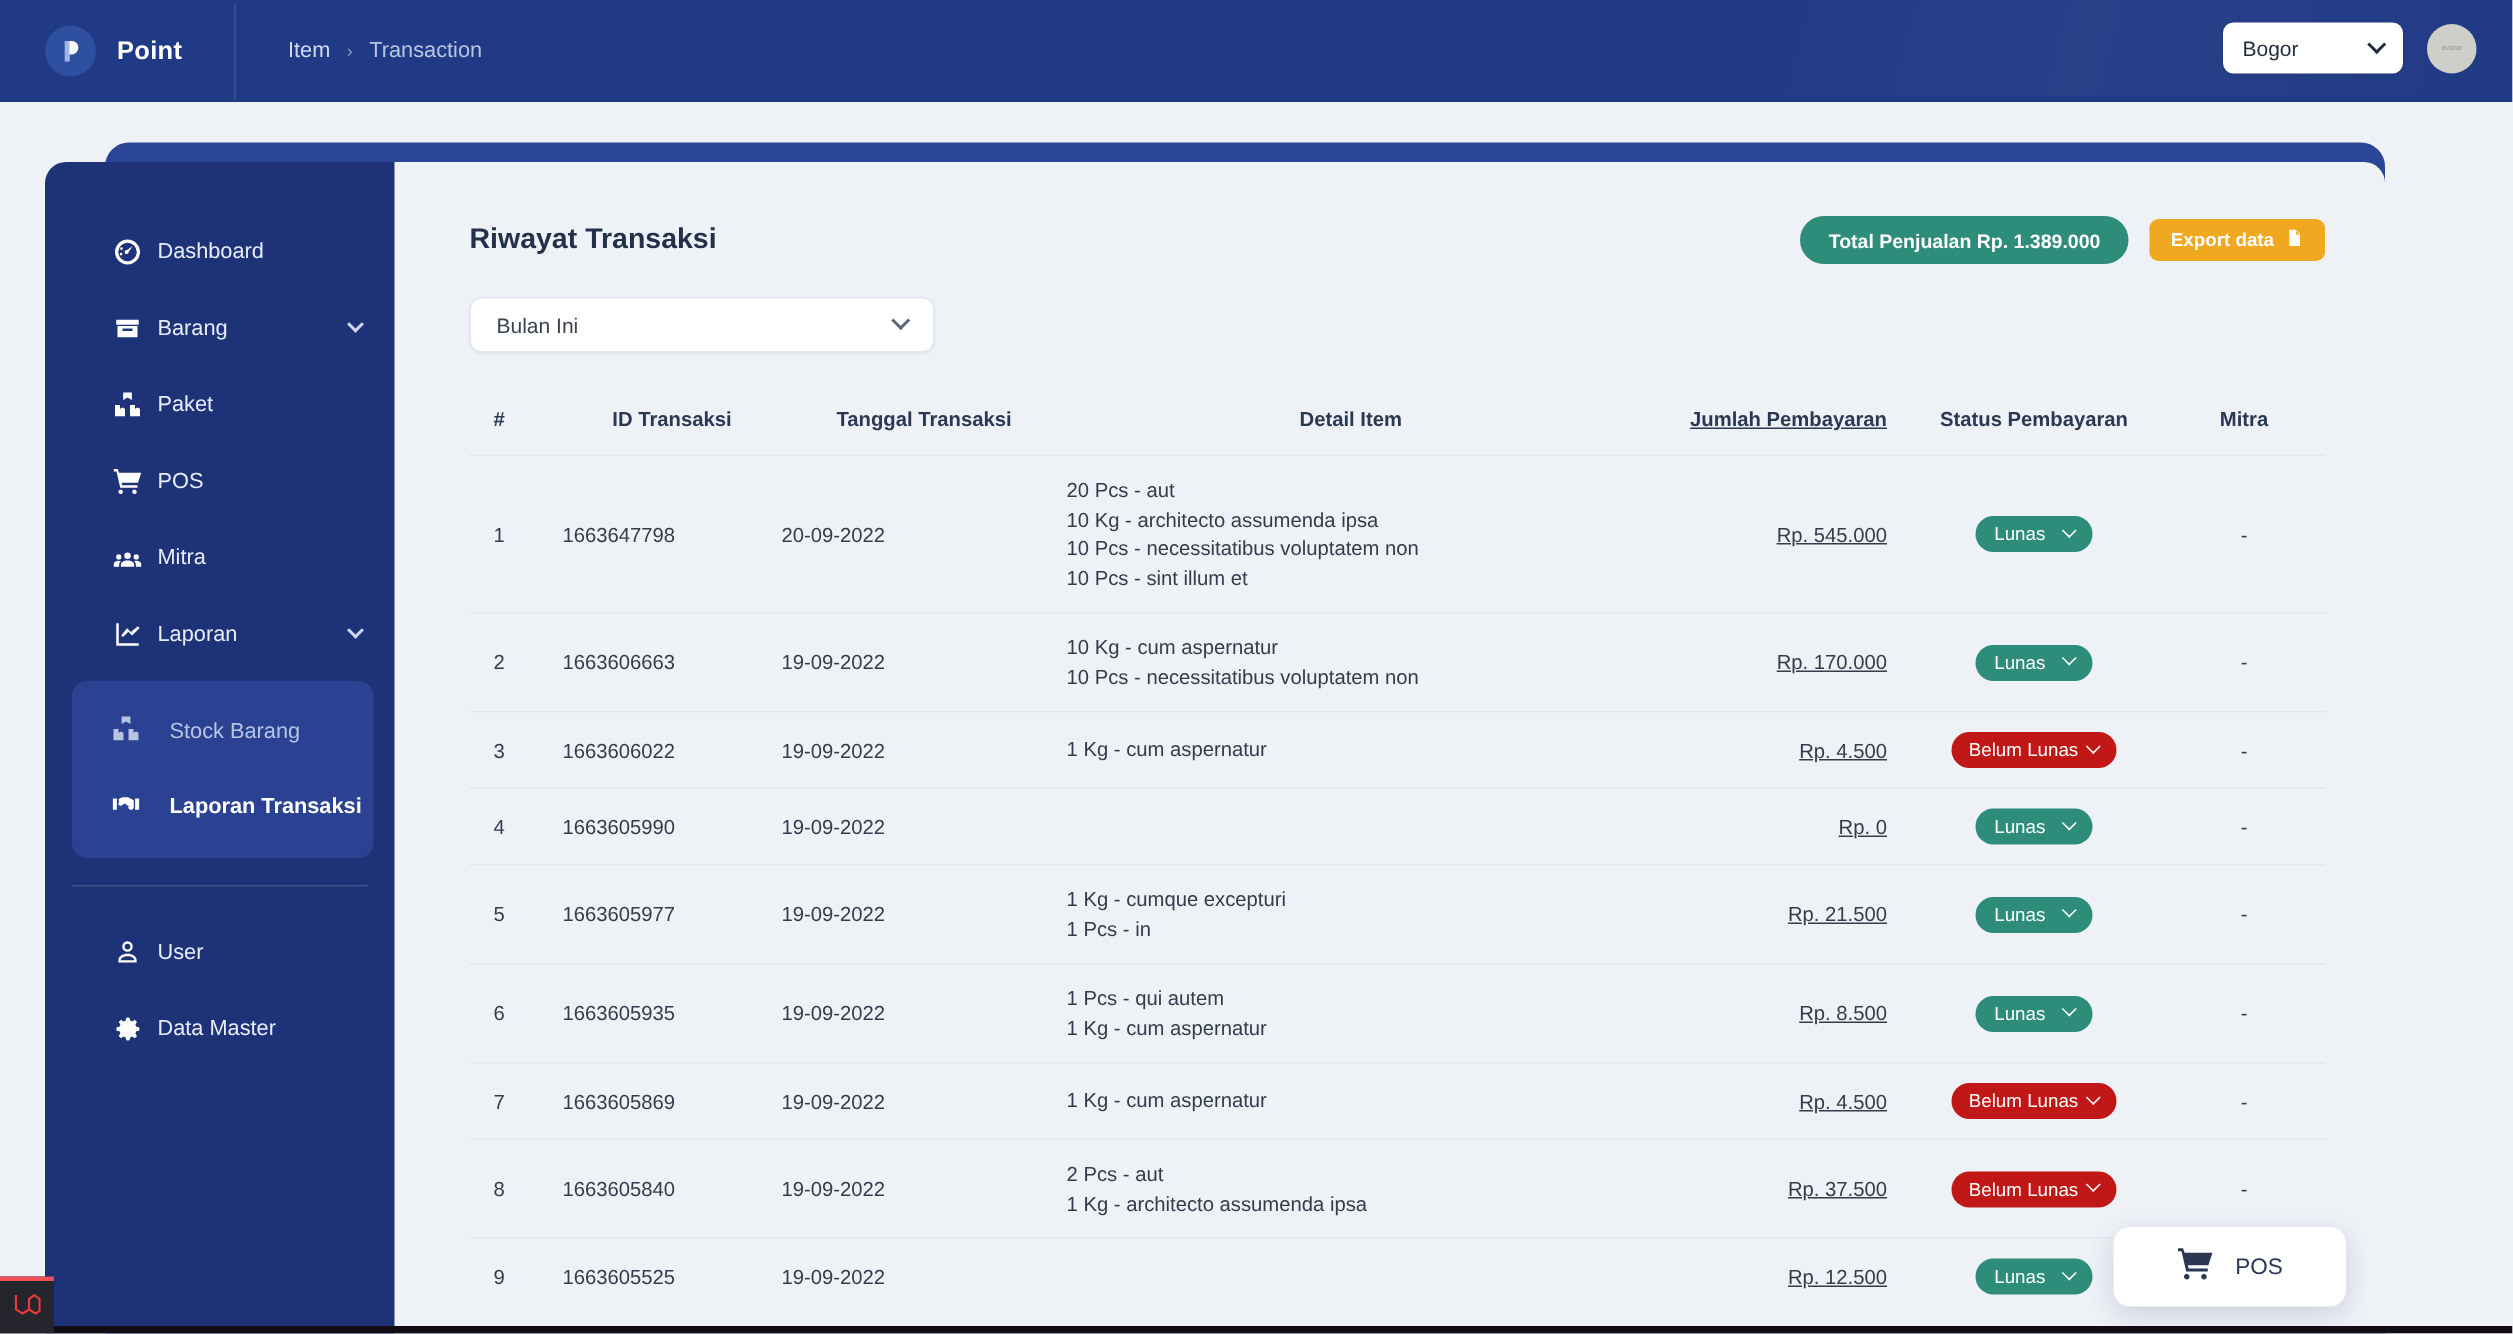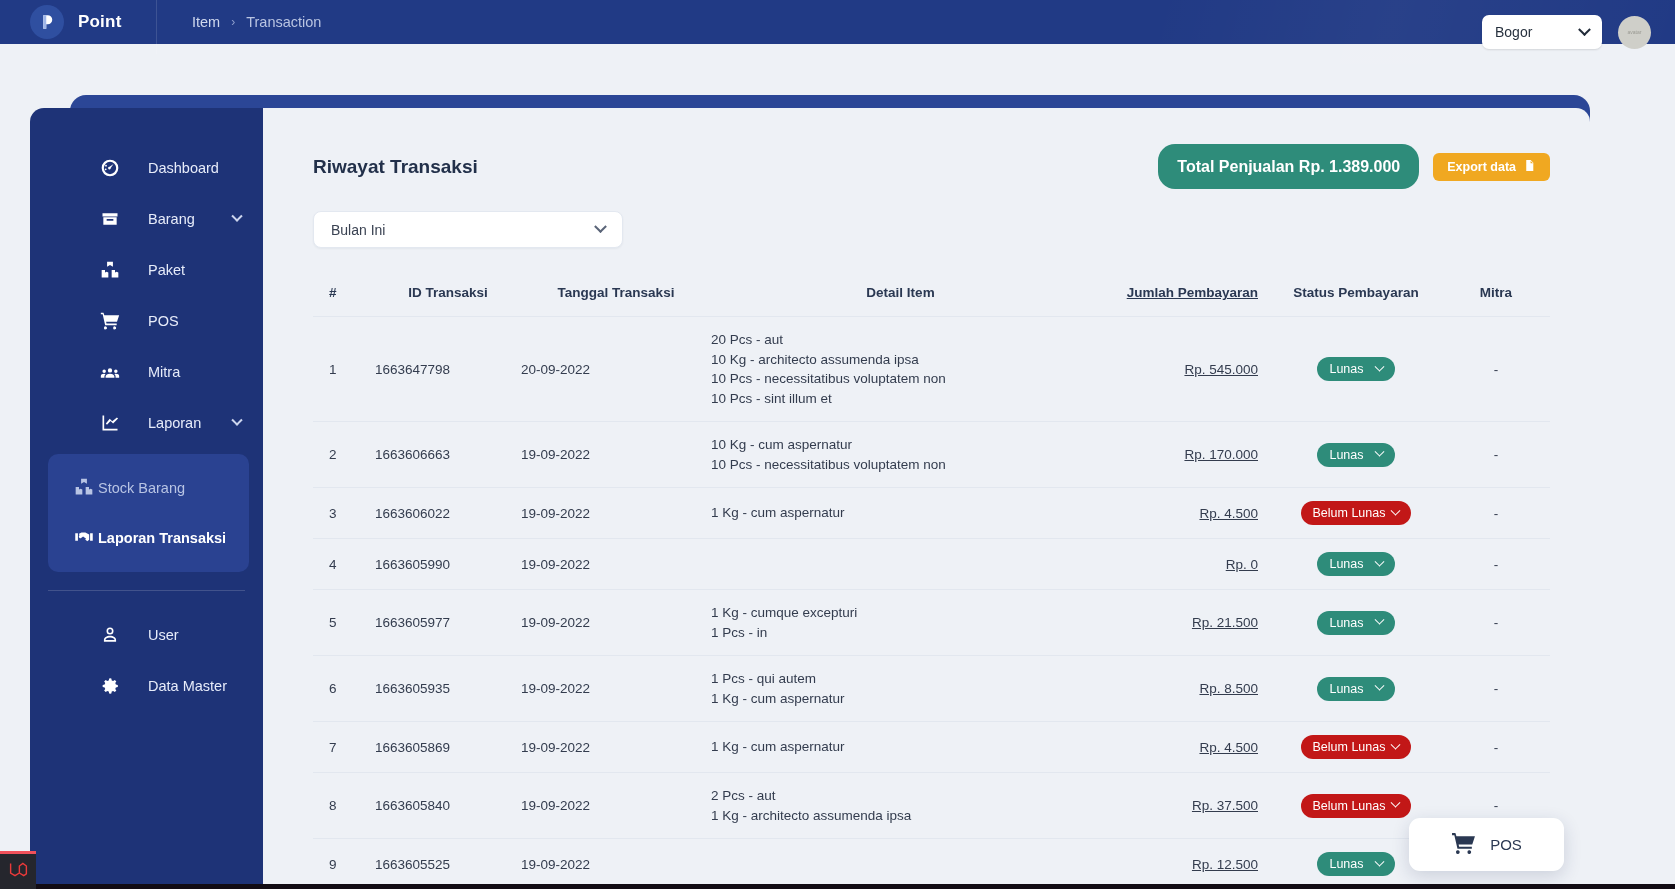--- a/index.html
+++ b/index.html
@@ -6,21 +6,21 @@
   html, body {
     width: 1675px; height: 889px;
     font-family: "Liberation Sans", sans-serif;
     background: #eef1f6;
     overflow: hidden;
   }
   #app { position: relative; width: 1675px; height: 889px; background:#eef1f6; }
 
   
   .topbar {
-    position: absolute; top:0; left:0; width:1675px; height:44px;
+    position: absolute; top:0; left:0; width:1675px; height:68px;
     background:#213a85; display:flex; align-items:center; z-index:30;
   }
   .topbar:after{
     content:""; position:absolute; right:0; top:0; width:520px; height:64px;
     background:linear-gradient(105deg, rgba(255,255,255,0) 0%, rgba(255,255,255,.035) 45%, rgba(255,255,255,0) 100%);
     pointer-events:none;
   }
   .brand {
     width:157px; height:64px; display:flex; align-items:center; gap:14px;
     padding-left:30px; border-right:1px solid rgba(255,255,255,.13);
@@ -62,57 +62,57 @@
     position:absolute; left:30px; top:108px; width:1560px; height:781px;
     z-index:2;
   }
 
   
   .sidebar{
     position:absolute; left:0; top:0; width:233px; height:781px;
     background:#1e3377; border-radius:14px 0 0 0; padding-top:34px;
   }
   .nav-item{
-    height:51px; display:flex; align-items:center; gap:28px;
-    padding-left:69px; color:#e7ecfa; font-size:14.5px; cursor:pointer;
+    height:51px; display:flex; align-items:center; gap:10px;
+    padding-left:44px; color:#e7ecfa; font-size:14.5px; cursor:pointer;
     position:relative;
   }
   .nav-item .ico{ width:21px; height:21px; display:flex; align-items:center; justify-content:center; flex:0 0 21px;}
   .nav-item .ico svg{ width:20px; height:20px; fill:#ffffff; }
   .nav-item .caret{
     position:absolute; right:22px; width:8px;height:8px;
     border-right:2px solid #cdd6ee; border-bottom:2px solid #cdd6ee;
     transform:rotate(45deg) translate(-2px,-2px);
   }
   .submenu{
     margin:6px 14px 0 18px; background:#2a4291; border-radius:10px; padding:9px 0;
   }
   .sub-item{
-    height:50px; display:flex; align-items:center; gap:4px;
+    height:50px; display:flex; align-items:center; gap:19px;
     padding-left:26px; font-size:14.5px; cursor:pointer; color:#b8c4e4;
   }
   .sub-item .ico svg{ width:20px;height:20px;fill:#b8c4e4; }
   .sub-item.active{ color:#ffffff; font-weight:700; }
   .sub-item.active .ico svg{ fill:#ffffff; }
   .nav-div{ height:1px; background:rgba(255,255,255,.16); margin:18px 18px; }
 
   
   .content{
     position:absolute; left:233px; top:0; width:1327px; height:781px;
     background:#eef1f6; border-radius:0 14px 0 0; overflow:hidden;
   }
   .content-head{
     display:flex; align-items:center; justify-content:space-between;
     padding:36px 40px 0 50px;
   }
   .page-title{ font-size:19px; font-weight:700; color:#22304a; }
   .head-actions{ display:flex; align-items:center; gap:14px; }
   .btn-total{
-    background:#2e8c7a; color:#fff; font-size:16px; font-weight:700;
-    border:none; border-radius:17px; height:45px; padding:0 19px; cursor:pointer;
+    background:#2e8c7a; color:#fff; font-size:13px; font-weight:700;
+    border:none; border-radius:17px; height:32px; padding:0 19px; cursor:pointer;
     white-space:nowrap;
   }
   .btn-export{
     background:#f0a821; color:#fff; font-size:12.5px; font-weight:700;
     border:none; border-radius:6px; height:28px; padding:0 14px; cursor:pointer;
     display:flex; align-items:center; gap:7px; white-space:nowrap;
   }
   .btn-export svg{ width:13px;height:13px;fill:#fff; }
 
   .filter-row{ padding:22px 0 0 50px; }

